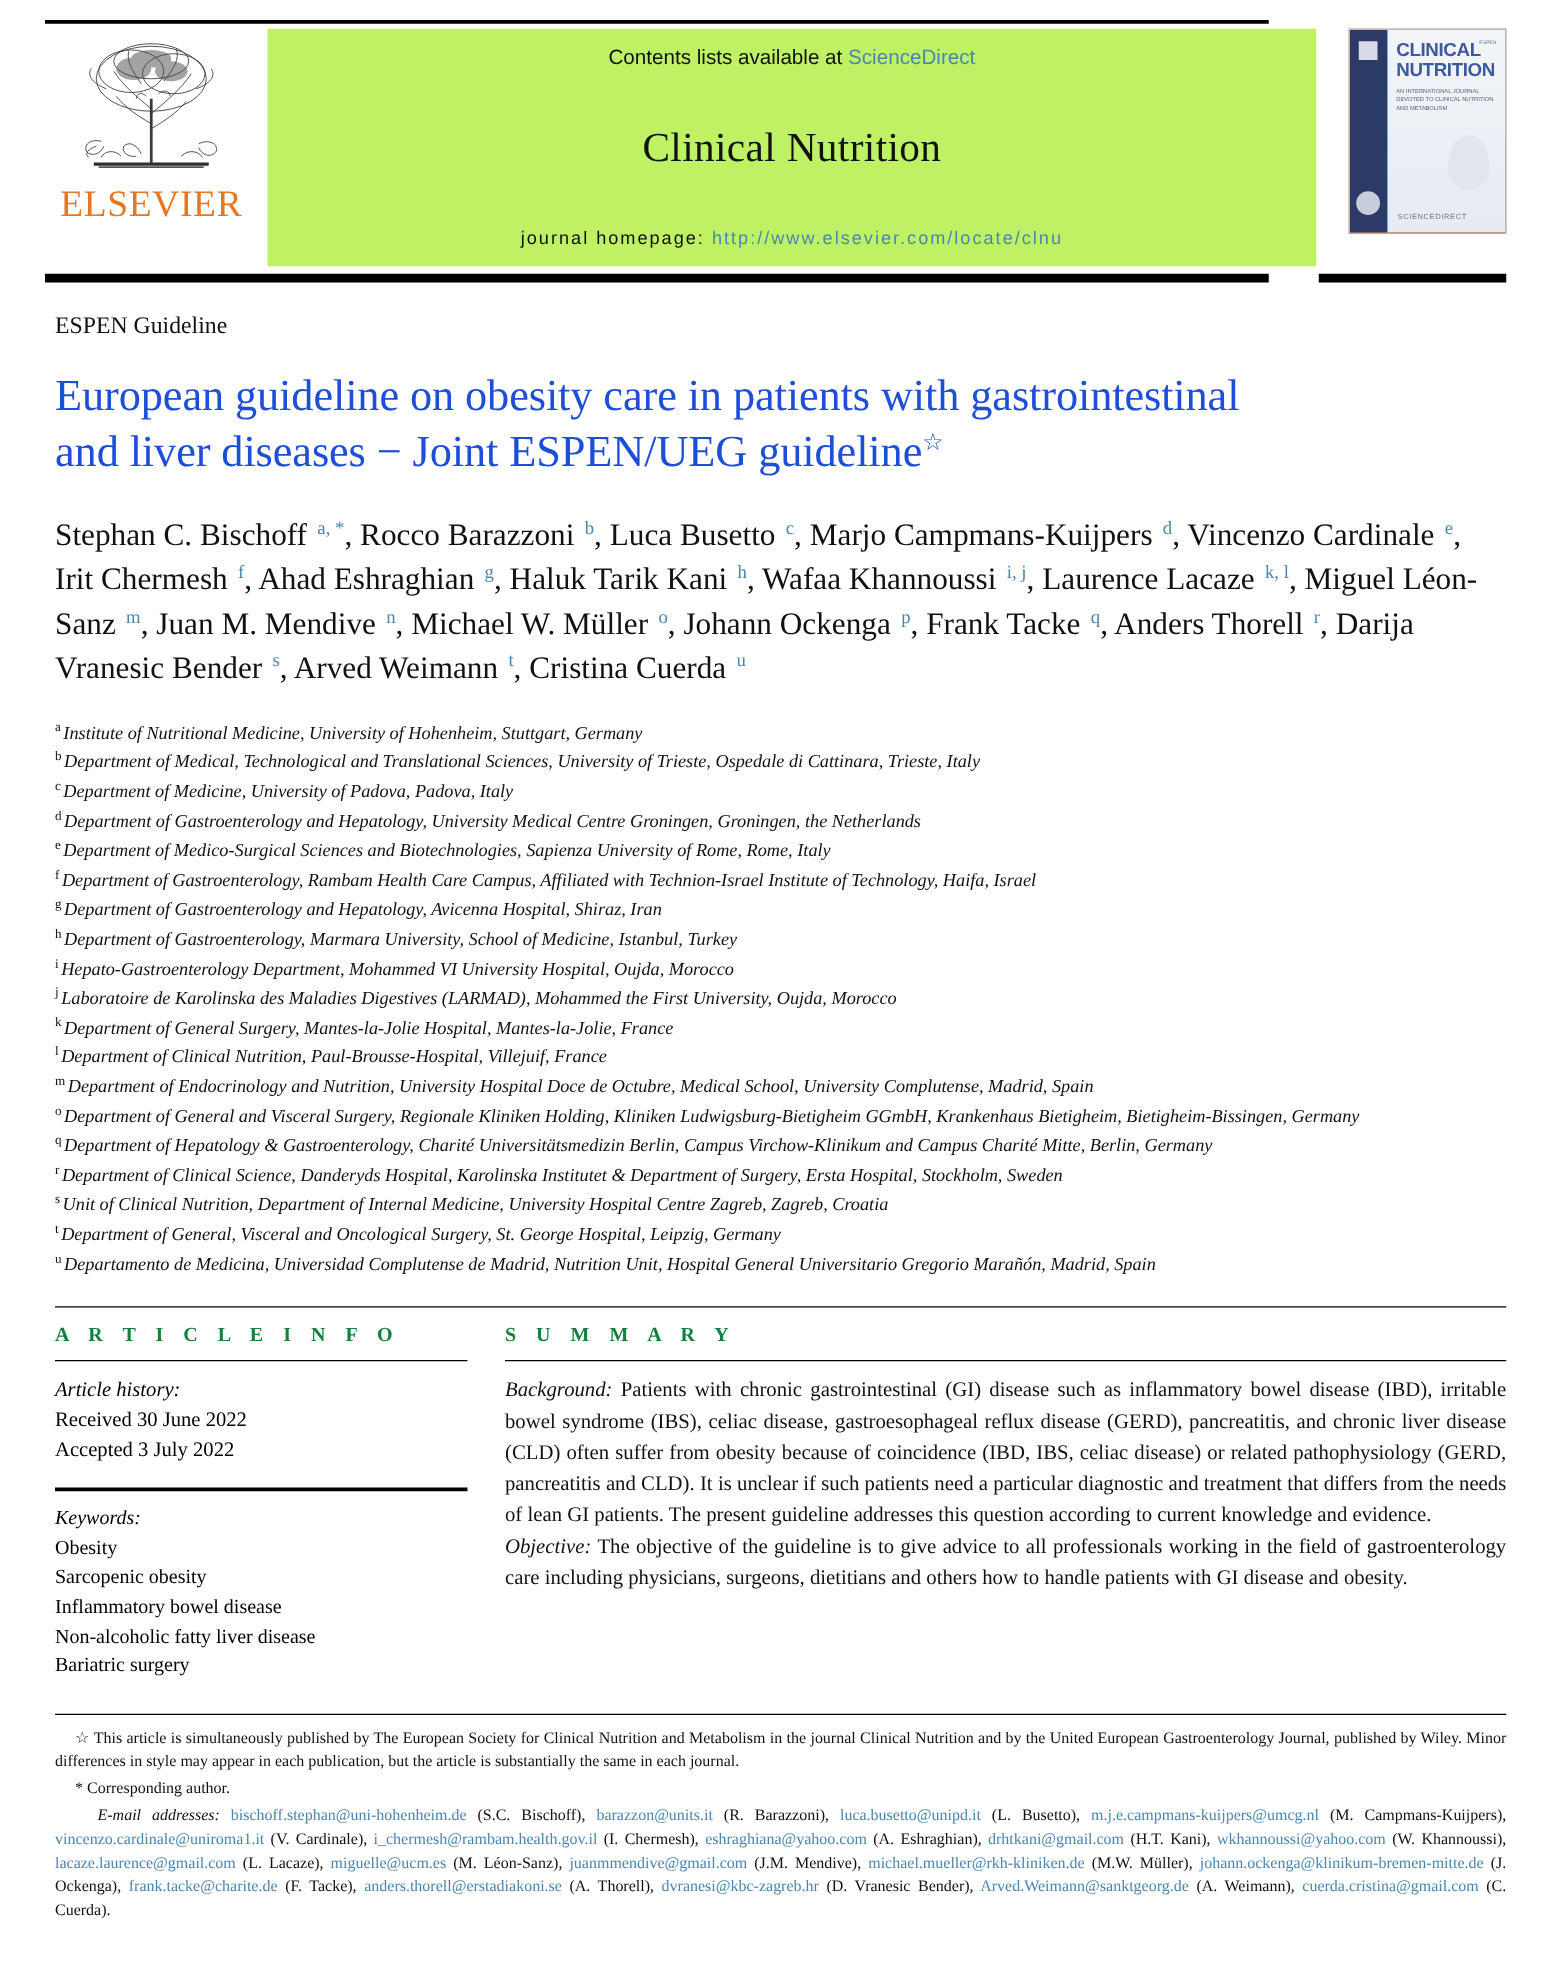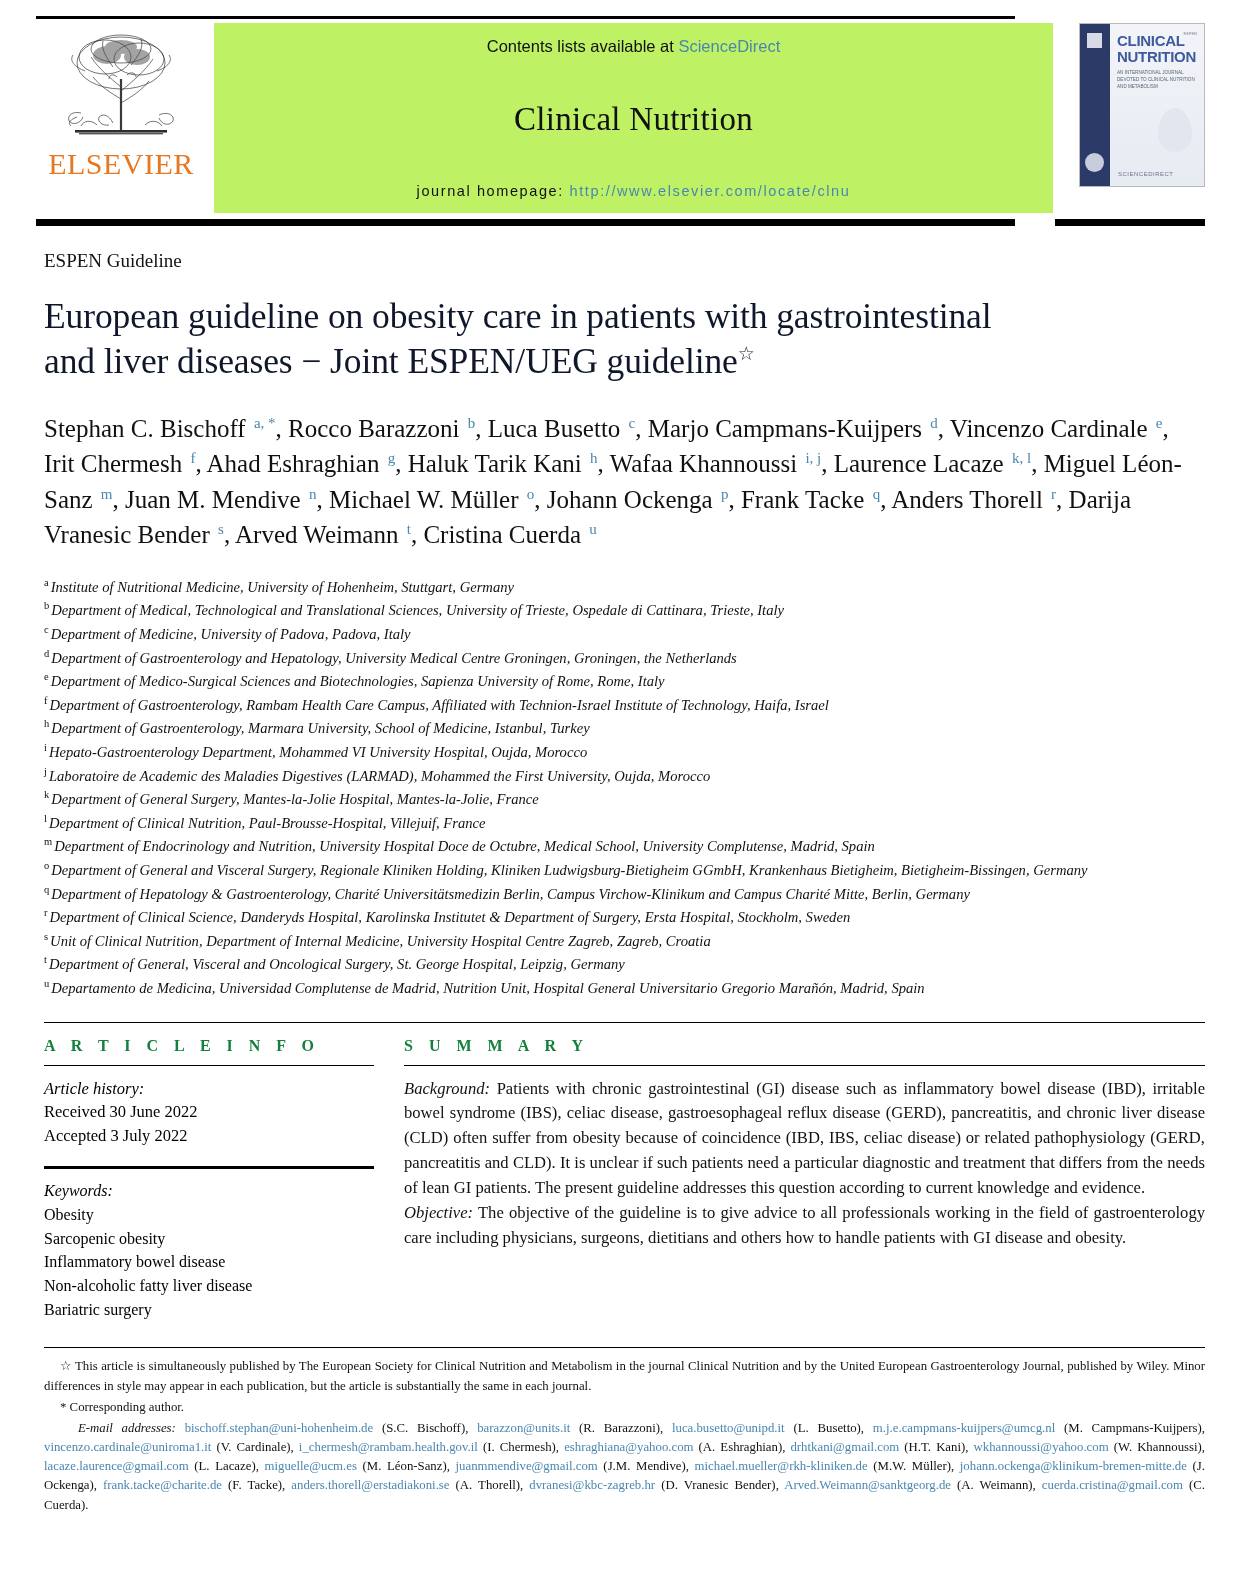--- a/index.html
+++ b/index.html
@@ -187,21 +187,21 @@
     margin: 24px 40px 0 44px;
   }
   .guideline-tag {
     font-size: 19px;
     color: #111;
     margin-bottom: 22px;
   }
   .title {
     font-size: 35.5px;
     line-height: 1.28;
-    color: #0f172a;
+    color: #1d4ed8;
     font-weight: normal;
     margin: 0 0 26px 0;
     letter-spacing: -0.1px;
   }
   .title .star {
     font-size: 19px;
     vertical-align: super;
   }
   .authors {
     font-size: 25px;
@@ -382,23 +382,24 @@
     <div class="authors"><span>Stephan C. Bischoff </span><sup>a, *</sup><span>, </span><span>Rocco Barazzoni </span><sup>b</sup><span>, </span><span>Luca Busetto </span><sup>c</sup><span>, </span><span>Marjo Campmans-Kuijpers </span><sup>d</sup><span>, </span><span>Vincenzo Cardinale </span><sup>e</sup><span>, </span><span>Irit Chermesh </span><sup>f</sup><span>, </span><span>Ahad Eshraghian </span><sup>g</sup><span>, </span><span>Haluk Tarik Kani </span><sup>h</sup><span>, </span><span>Wafaa Khannoussi </span><sup>i, j</sup><span>, </span><span>Laurence Lacaze </span><sup>k, l</sup><span>, </span><span>Miguel Léon-Sanz </span><sup>m</sup><span>, </span><span>Juan M. Mendive </span><sup>n</sup><span>, </span><span>Michael W. Müller </span><sup>o</sup><span>, </span><span>Johann Ockenga </span><sup>p</sup><span>, </span><span>Frank Tacke </span><sup>q</sup><span>, </span><span>Anders Thorell </span><sup>r</sup><span>, </span><span>Darija Vranesic Bender </span><sup>s</sup><span>, </span><span>Arved Weimann </span><sup>t</sup><span>, </span><span>Cristina Cuerda </span><sup>u</sup></div>
   </div>
 
   <div class="affils">
       <p class="aff"><sup>a</sup><span>Institute of Nutritional Medicine, University of Hohenheim, Stuttgart, Germany</span></p>
       <p class="aff"><sup>b</sup><span>Department of Medical, Technological and Translational Sciences, University of Trieste, Ospedale di Cattinara, Trieste, Italy</span></p>
       <p class="aff"><sup>c</sup><span>Department of Medicine, University of Padova, Padova, Italy</span></p>
       <p class="aff"><sup>d</sup><span>Department of Gastroenterology and Hepatology, University Medical Centre Groningen, Groningen, the Netherlands</span></p>
       <p class="aff"><sup>e</sup><span>Department of Medico-Surgical Sciences and Biotechnologies, Sapienza University of Rome, Rome, Italy</span></p>
       <p class="aff"><sup>f</sup><span>Department of Gastroenterology, Rambam Health Care Campus, Affiliated with Technion-Israel Institute of Technology, Haifa, Israel</span></p>
+      <p class="aff"><sup>g</sup><span>Department of Gastroenterology and Hepatology, Avicenna Hospital, Shiraz, Iran</span></p>
       <p class="aff"><sup>h</sup><span>Department of Gastroenterology, Marmara University, School of Medicine, Istanbul, Turkey</span></p>
       <p class="aff"><sup>i</sup><span>Hepato-Gastroenterology Department, Mohammed VI University Hospital, Oujda, Morocco</span></p>
-      <p class="aff"><sup>j</sup><span>Laboratoire de Academic des Maladies Digestives (LARMAD), Mohammed the First University, Oujda, Morocco</span></p>
+      <p class="aff"><sup>j</sup><span>Laboratoire de Karolinska des Maladies Digestives (LARMAD), Mohammed the First University, Oujda, Morocco</span></p>
       <p class="aff"><sup>k</sup><span>Department of General Surgery, Mantes-la-Jolie Hospital, Mantes-la-Jolie, France</span></p>
       <p class="aff"><sup>l</sup><span>Department of Clinical Nutrition, Paul-Brousse-Hospital, Villejuif, France</span></p>
       <p class="aff"><sup>m</sup><span>Department of Endocrinology and Nutrition, University Hospital Doce de Octubre, Medical School, University Complutense, Madrid, Spain</span></p>
       <p class="aff"><sup>o</sup><span>Department of General and Visceral Surgery, Regionale Kliniken Holding, Kliniken Ludwigsburg-Bietigheim GGmbH, Krankenhaus Bietigheim, Bietigheim-Bissingen, Germany</span></p>
       <p class="aff"><sup>q</sup><span>Department of Hepatology &amp; Gastroenterology, Charité Universitätsmedizin Berlin, Campus Virchow-Klinikum and Campus Charité Mitte, Berlin, Germany</span></p>
       <p class="aff"><sup>r</sup><span>Department of Clinical Science, Danderyds Hospital, Karolinska Institutet &amp; Department of Surgery, Ersta Hospital, Stockholm, Sweden</span></p>
       <p class="aff"><sup>s</sup><span>Unit of Clinical Nutrition, Department of Internal Medicine, University Hospital Centre Zagreb, Zagreb, Croatia</span></p>
       <p class="aff"><sup>t</sup><span>Department of General, Visceral and Oncological Surgery, St. George Hospital, Leipzig, Germany</span></p>
       <p class="aff"><sup>u</sup><span>Departamento de Medicina, Universidad Complutense de Madrid, Nutrition Unit, Hospital General Universitario Gregorio Marañón, Madrid, Spain</span></p>
     </div>

